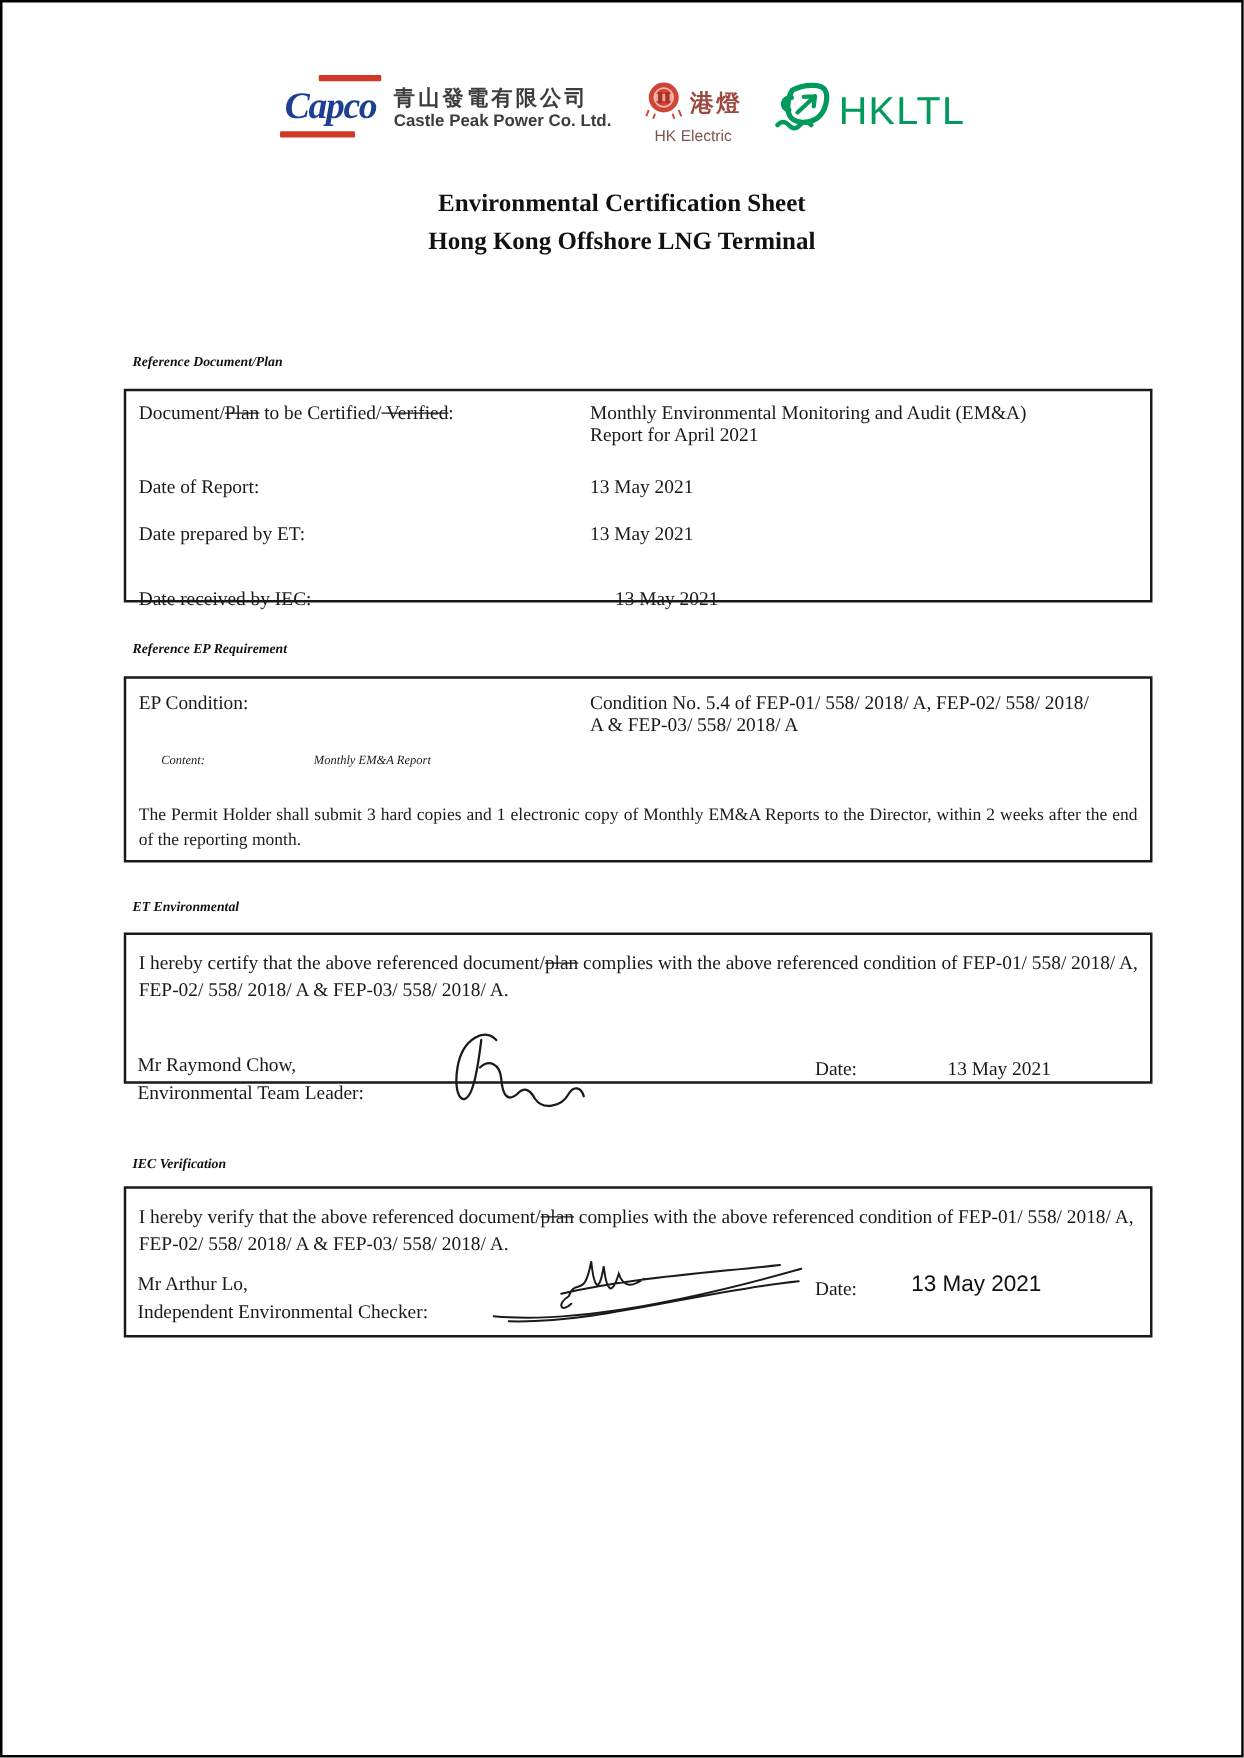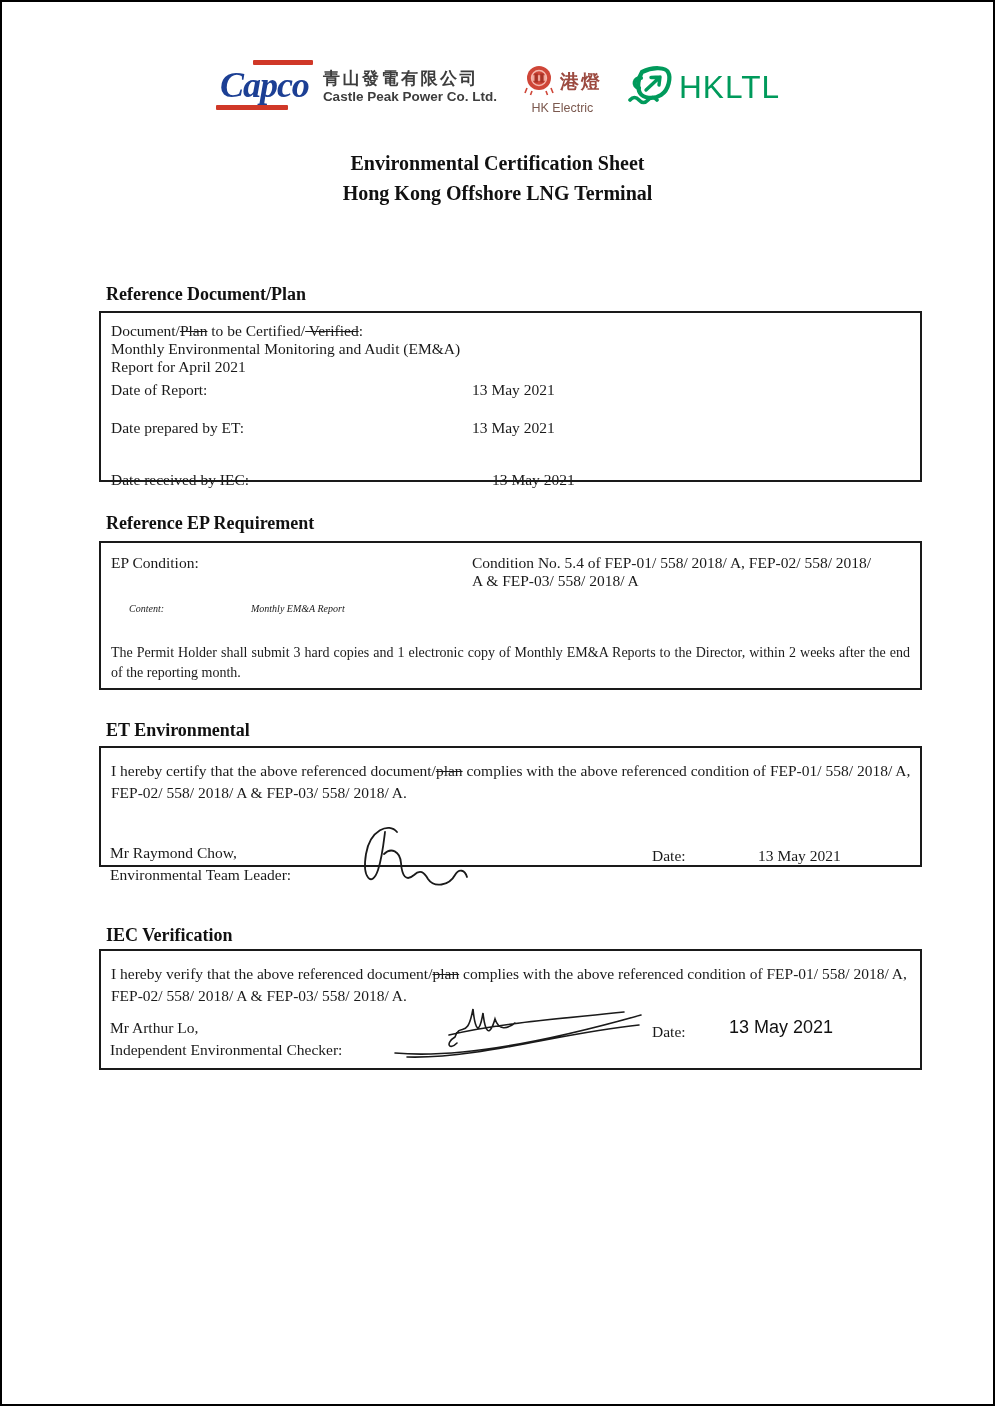--- a/index.html
+++ b/index.html
@@ -21,21 +21,21 @@
     display:flex; justify-content:center; align-items:flex-start; gap:26px;
   }
   .capco { display:flex; align-items:flex-start; gap:10px; }
   .capco-word-wrap { display:inline-block; }
   .capco-bar { height:5px; background:var(--capco-red); border-radius:1px; }
   .capco-bar.top { width:62%; margin-left:38%; }
   .capco-bar.bot { width:74%; margin-right:26%; }
   .capco-word {
     font-family:"Liberation Serif", serif;
     font-style:italic; font-weight:bold;
-    font-size:36px; line-height:40px;
+    font-size:30px; line-height:40px;
     color:var(--capco-blue); letter-spacing:-1px;
     padding:0 4px;
   }
   .capco-text { padding-top:9px; color:#3d3d3d; }
   .capco-cn { font-size:17px; line-height:20px; letter-spacing:2.5px; font-weight:bold;
               font-family:"Liberation Sans", sans-serif; }
   .capco-en { font-size:13.5px; line-height:16px; font-weight:bold;
               font-family:"Liberation Sans", sans-serif; }
 
   .hke { display:flex; flex-direction:column; align-items:center; padding-top:4px;text-align:right; }
@@ -53,21 +53,21 @@
   }
 
   
   .title-block { position:absolute; top:146px; left:0; right:0; text-align:center; }
   .title-line { font-weight:bold; font-size:20px; line-height:30px; color:#111; }
   .title-line.fep { font-size:21px; }
 
   
   .sec-heading {
     position:absolute; left:104px;
-    font-weight:bold; font-size:18px; color:#111;
+    font-weight:bold; font-size:11px; color:#111;font-style:italic;
   }
   .box {
     position:absolute; left:97px; width:823px;
     border:2px solid #1a1a1a; background:#fff;
   }
   .row { position:absolute; left:10px; right:8px; display:flex; }
   .row .lbl { width:361px; flex:none; font-size:15.5px; }
   .row .val { font-size:15.5px; max-width:412px; }
   .strike { text-decoration:line-through; }
 
@@ -138,21 +138,21 @@
   </header>
 
   <div class="title-block">
     <div class="title-line">Environmental Certification Sheet</div>
     <div class="title-line">Hong Kong Offshore LNG Terminal</div>
   </div>
 
   <div class="sec-heading" style="top:282px;">Reference Document/Plan</div>
 
   <div class="box" style="top:309px; height:171px;">
-    <div class="row" style="top:9px;flex-direction:column;">
+    <div class="row" style="top:9px;">
       <div class="lbl"><span>Document/</span><span class="strike">Plan</span><span> to be Certified/</span><span class="strike"> Verified</span><span>:</span></div>
       <div class="val" style="max-width:395px;">Monthly Environmental Monitoring and Audit (EM&amp;A) Report for April 2021</div>
     </div>
     <div class="row" style="top:68px;">
       <div class="lbl">Date of Report:</div>
       <div class="val">13 May 2021</div>
     </div>
     <div class="row" style="top:106px;">
       <div class="lbl">Date prepared by ET:</div>
       <div class="val">13 May 2021</div>

